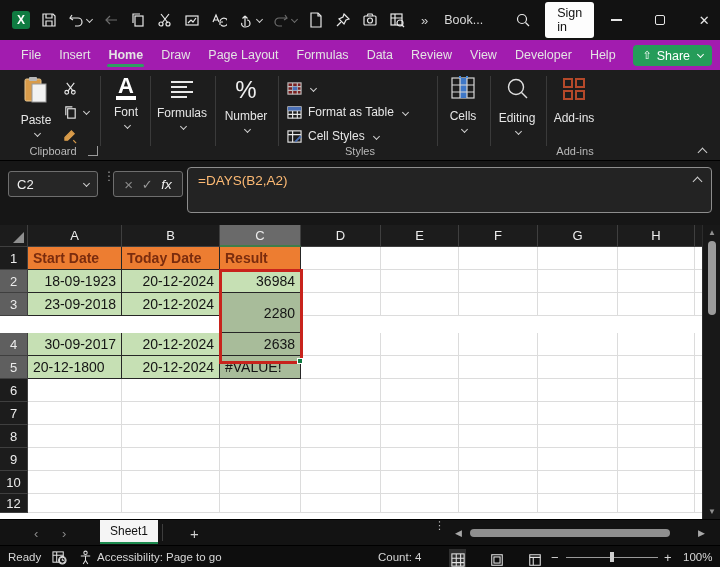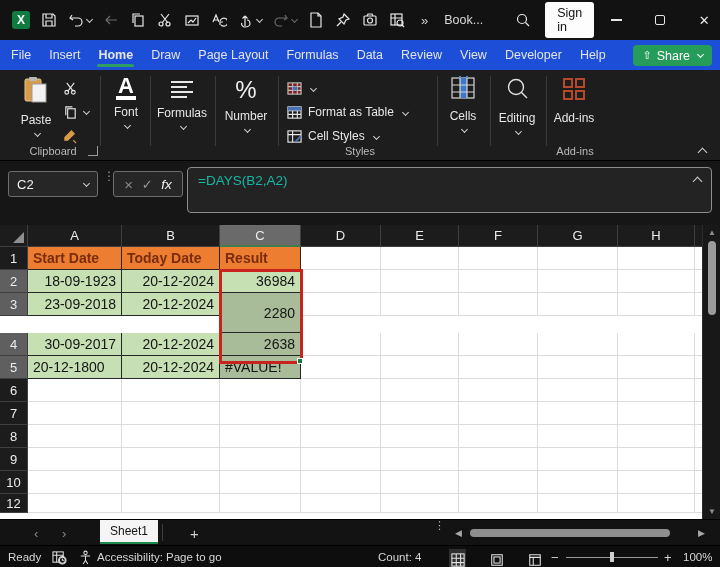--- a/index.html
+++ b/index.html
@@ -23,22 +23,22 @@
   #doc-title { color:#dadada; font-size:12.5px; margin:0 10px; }
   .overflow-glyph { color:#d0d0d0; font-size:13px; margin:0 6px; }
   #signin-btn { background:#fdfdfd; color:#111; font-size:12.5px; border-radius:3px;
     padding:4px 12px; margin-left:14px; }
   .winbtn { color:#e6e6e6; font-size:13px; width:44px; height:40px; display:flex;
     align-items:center; justify-content:center; }
   .maxglyph { width:10px; height:10px; border:1.2px solid #e6e6e6; border-radius:2px; }
   .minglyph { width:11px; height:1.4px; background:#e6e6e6; }
 
   
-  #tabs { top:40px; left:0; width:720px; height:30px; background:#1d4ed8;
-    display:flex; align-items:center; padding-left:2px; }
+  #tabs { top:40px; left:0; width:720px; height:30px; background:#a21caf;
+    display:flex; align-items:center; padding-left:12px; }
   .rtab { color:#e4e4e4; font-size:12.5px; padding:6px 9px 7px; position:relative; white-space:nowrap; }
   .rtab.active { font-weight:bold; }
   .rtab.active::after { content:""; position:absolute; left:8px; right:8px; bottom:2px;
     height:2.5px; background:#2e9e63; border-radius:2px; }
   #share-btn { position:absolute; right:8px; top:45px; height:21px; background:#259c59;
     border-radius:4px; color:#fff; font-size:12.5px; display:flex; align-items:center;
     gap:5px; padding:0 9px; }
   .share-glyph { font-size:11px; }
   #share-btn .chev { border-color:#fff; }
 
@@ -75,21 +75,21 @@
   #fb-dots { position:absolute; left:103px; top:12px; color:#9a9a9a; font-size:12px;
     letter-spacing:0; line-height:7px; text-align:center; width:6px; }
   #fxbox { position:absolute; left:113px; top:10px; width:70px; height:26px;
     background:#262626; border:1px solid #6e6e6e; border-radius:3px; display:flex;
     align-items:center; justify-content:space-around; padding:0 6px; }
   .fx-x { color:#8a8a8a; font-size:15px; }
   .fx-check { color:#9a9a9a; font-size:13px; }
   .fx-fx { color:#efefef; font-size:13.5px; font-style:italic; }
   #formula-panel { position:absolute; left:187px; top:6px; width:525px; height:46px;
     background:#232323; border:1px solid #8d8d8d; border-radius:4px; }
-  #formula-text { position:absolute; left:10px; top:5px; color:#14b8a6; font-size:13.5px; }
+  #formula-text { position:absolute; left:10px; top:5px; color:#fdba74; font-size:13.5px; }
   #formula-collapse { position:absolute; right:10px; top:10px; width:7px; height:7px;
     border-left:1.4px solid #cfcfcf; border-top:1.4px solid #cfcfcf; transform:rotate(45deg); }
 
   
   #grid { top:225px; left:0; width:720px; height:294px; background:#fff; overflow:hidden; }
   #grid-table { position:absolute; left:0; top:0; }
   .gh-row { display:flex; }
   .corner { width:28px; height:22px; background:#1c1c1c; border-right:1px solid #3f3f3f;
     border-bottom:1px solid #3f3f3f; position:relative; }
   .corner::after { content:""; position:absolute; right:3px; bottom:3px;

